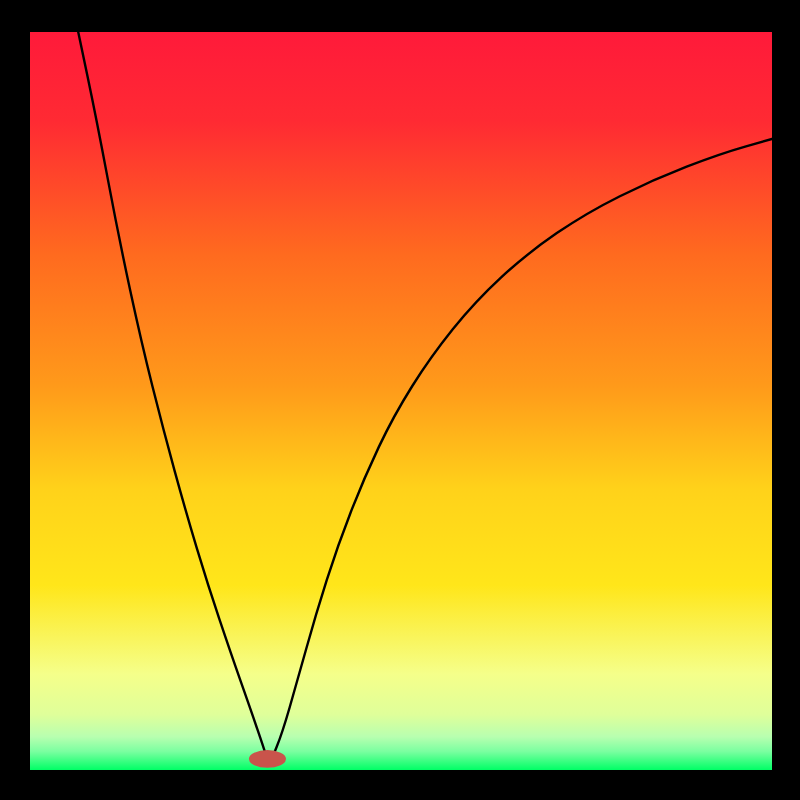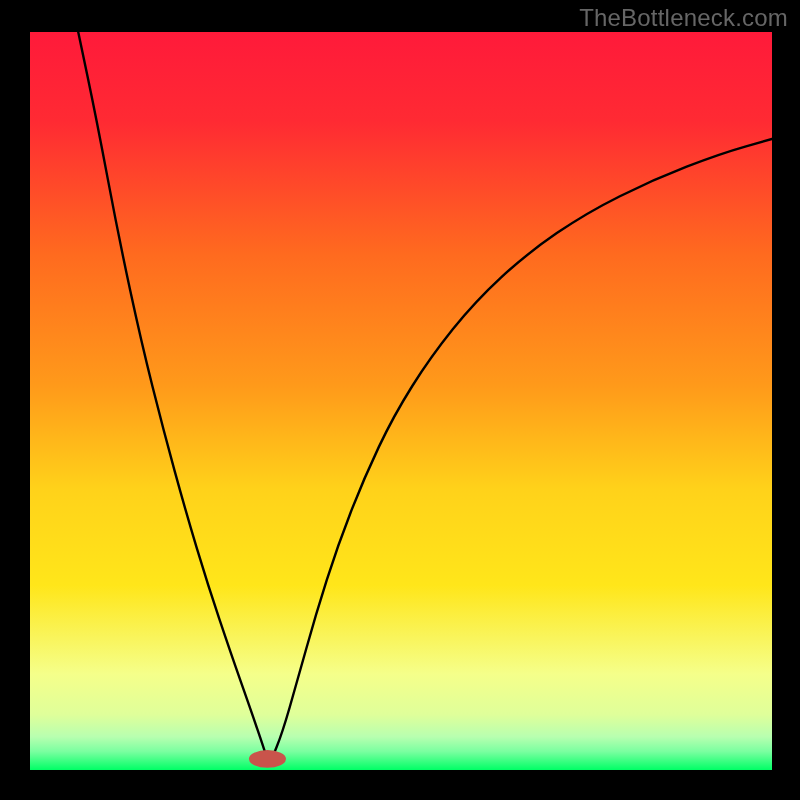--- a/index.html
+++ b/index.html
@@ -30,21 +30,20 @@
   svg {
     position: absolute;
     top: 0;
     left: 0;
   }
 </style>
 </head>
 <body>
 
 <div class="frame">
-  <div class="watermark">TheBottleneck.com</div>
   <svg id="chart-svg" width="800" height="800" viewBox="0 0 800 800">
       <defs>
         <linearGradient id="bg-grad" x1="0" y1="0" x2="0" y2="1">
           <stop offset="0%" stop-color="#ff1a3a"></stop>
           <stop offset="12%" stop-color="#ff2a33"></stop>
           <stop offset="30%" stop-color="#ff6a1f"></stop>
           <stop offset="48%" stop-color="#ff9a1a"></stop>
           <stop offset="62%" stop-color="#ffd21a"></stop>
           <stop offset="75%" stop-color="#ffe61a"></stop>
           <stop offset="87%" stop-color="#f5ff8a"></stop>

